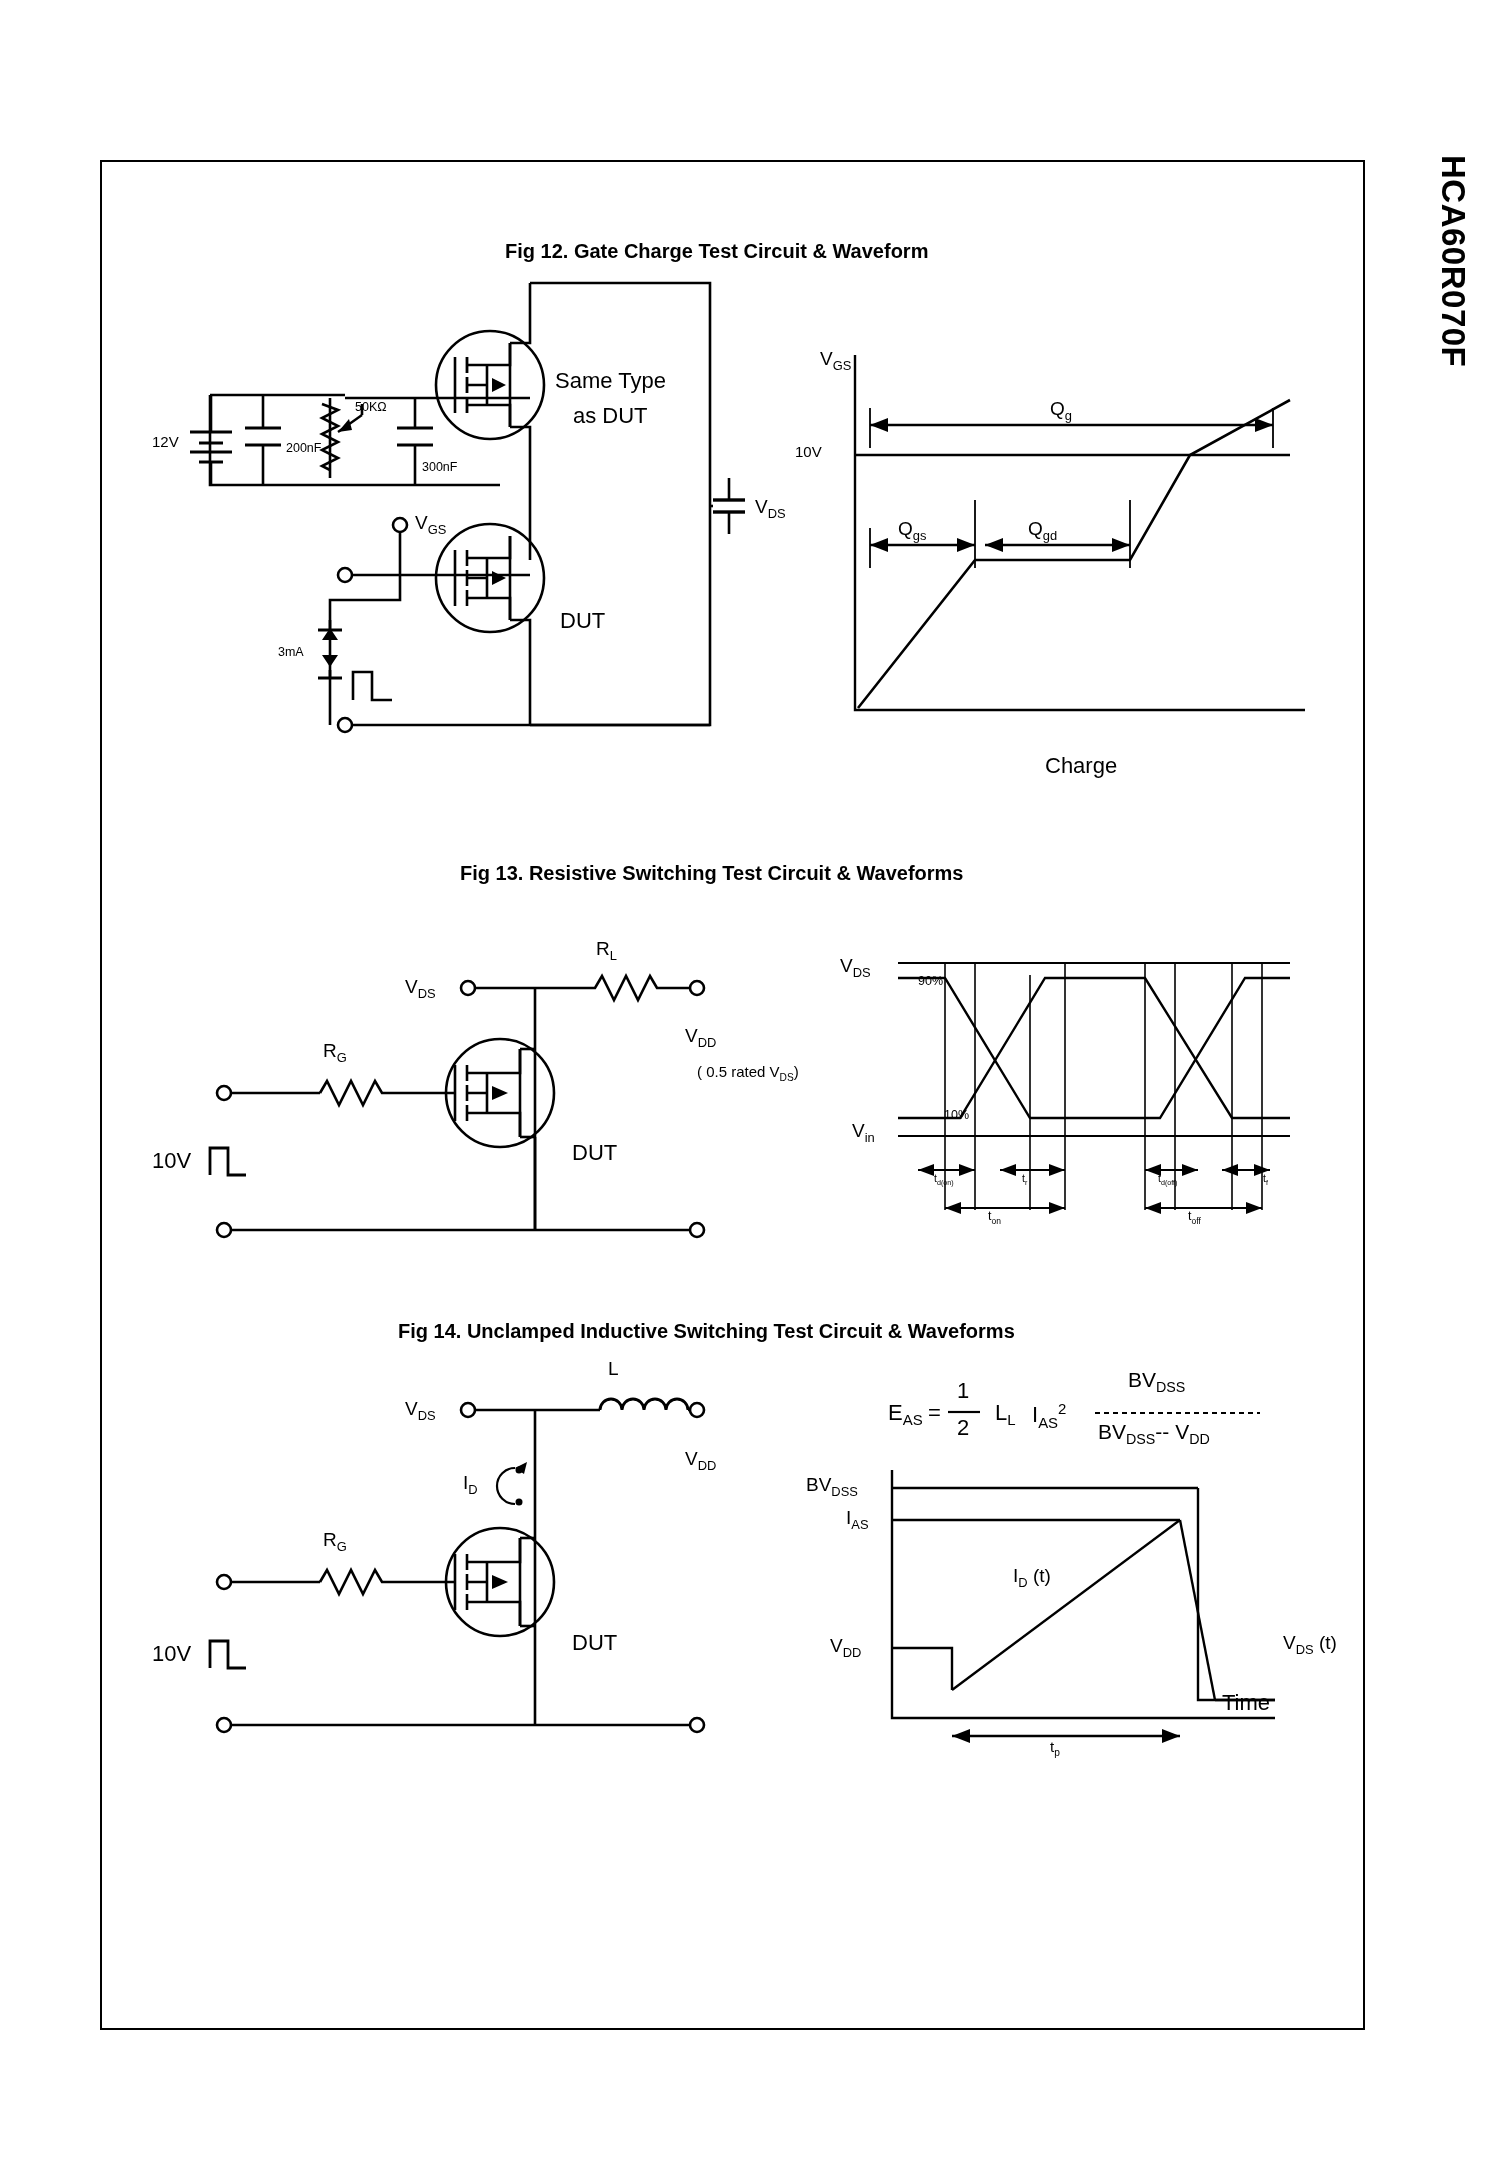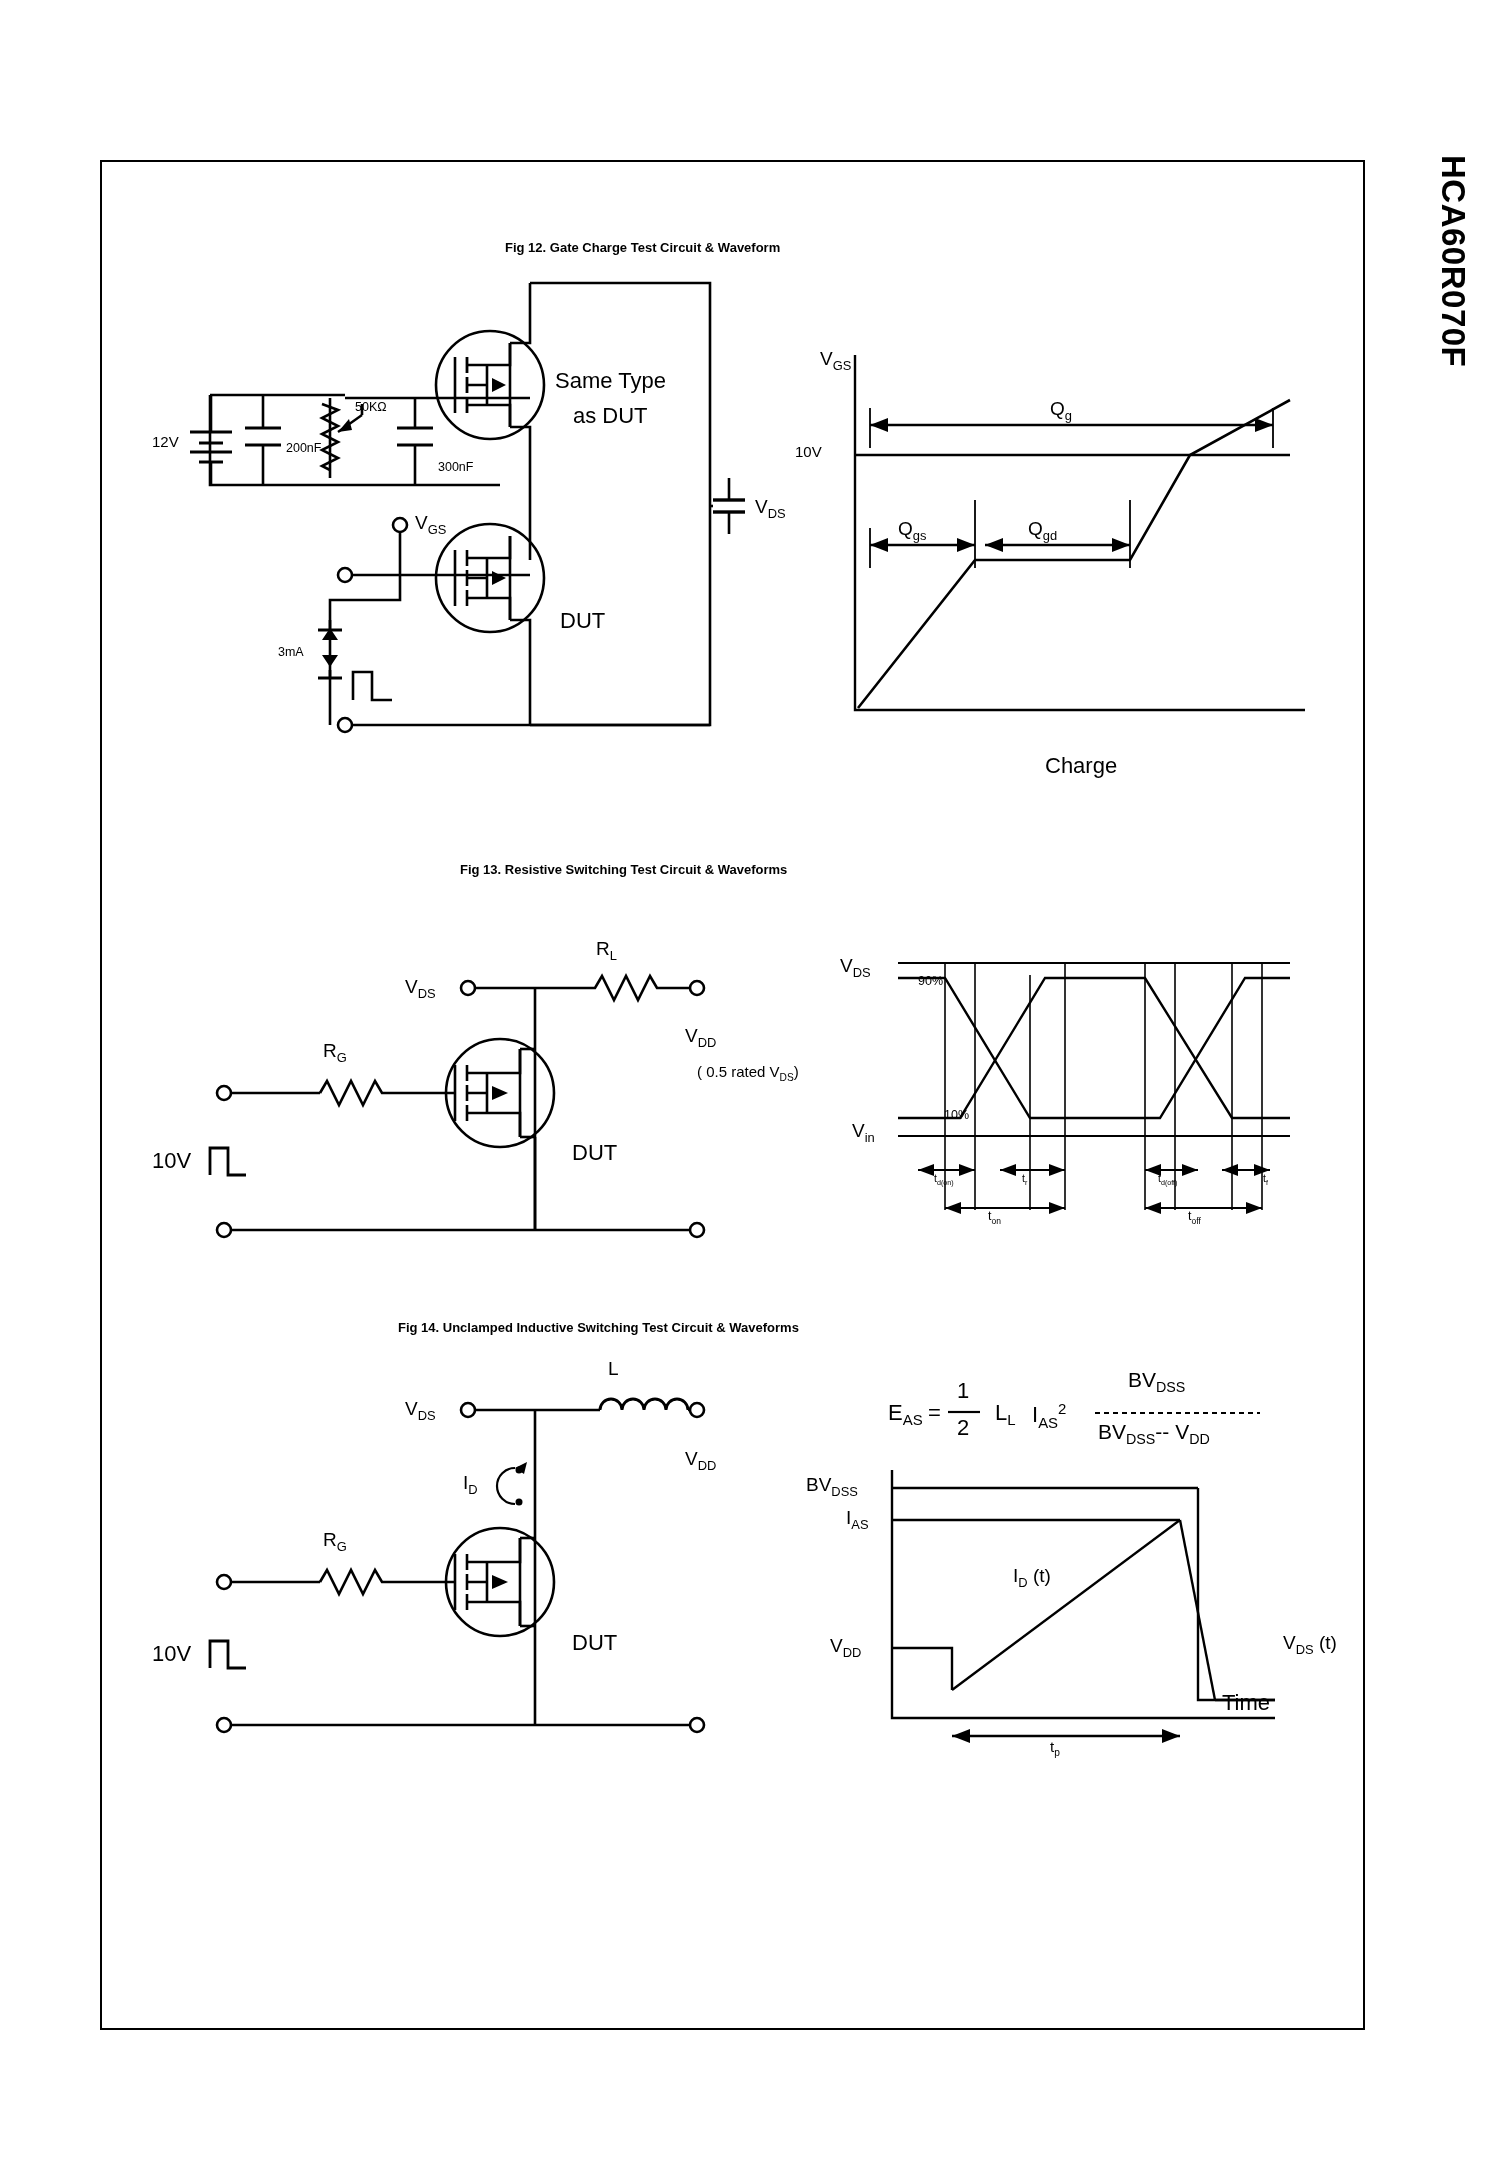--- a/index.html
+++ b/index.html
@@ -36,21 +36,21 @@
     top: 155px;
     font-size: 33px;
     font-weight: bold;
     letter-spacing: 0.5px;
     writing-mode: vertical-rl;
     text-orientation: mixed;
     white-space: nowrap;
   }
   .fig-title {
     position: absolute;
-    font-size: 13px;
+    font-size: 20px;
     font-weight: bold;
     white-space: nowrap;
   }
   svg { position: absolute; left:0; top:0; overflow: visible; }
   .lbl {
     position: absolute;
     font-size: 19px;
     white-space: nowrap;
   }
   .lbl.sm { font-size: 15px; }
@@ -155,21 +155,21 @@
       <path d="M353 700 L353 672 L372 672 L372 700 L392 700" stroke-width="2.6"></path>
 
       <circle cx="345" cy="725" r="7" stroke-width="2.6"></circle>
       <path d="M352 725 L710 725"></path>
     </g>
   </svg>
 
   <div class="lbl sm" style="left:152px; top:433px;">12V</div>
   <div class="lbl xs" style="left:286px; top:441px;">200nF</div>
   <div class="lbl xs" style="left:355px; top:400px;">50KΩ</div>
-  <div class="lbl xs" style="left:438px; top:460px;">300nF</div>
+  <div class="lbl xs" style="left:422px; top:460px;">300nF</div>
   <div class="lbl big" style="left:555px; top:368px;">Same Type</div>
   <div class="lbl big" style="left:573px; top:403px;">as DUT</div>
   <div class="lbl" style="left:755px; top:496px;"><span>V</span><sub>DS</sub></div>
   <div class="lbl" style="left:415px; top:512px;"><span>V</span><sub>GS</sub></div>
   <div class="lbl big" style="left:560px; top:608px;">DUT</div>
   <div class="lbl xs" style="left:278px; top:645px;">3mA</div>
 
   <svg width="1500" height="2167">
     <g stroke="#000" fill="none" stroke-width="2.4">
 

